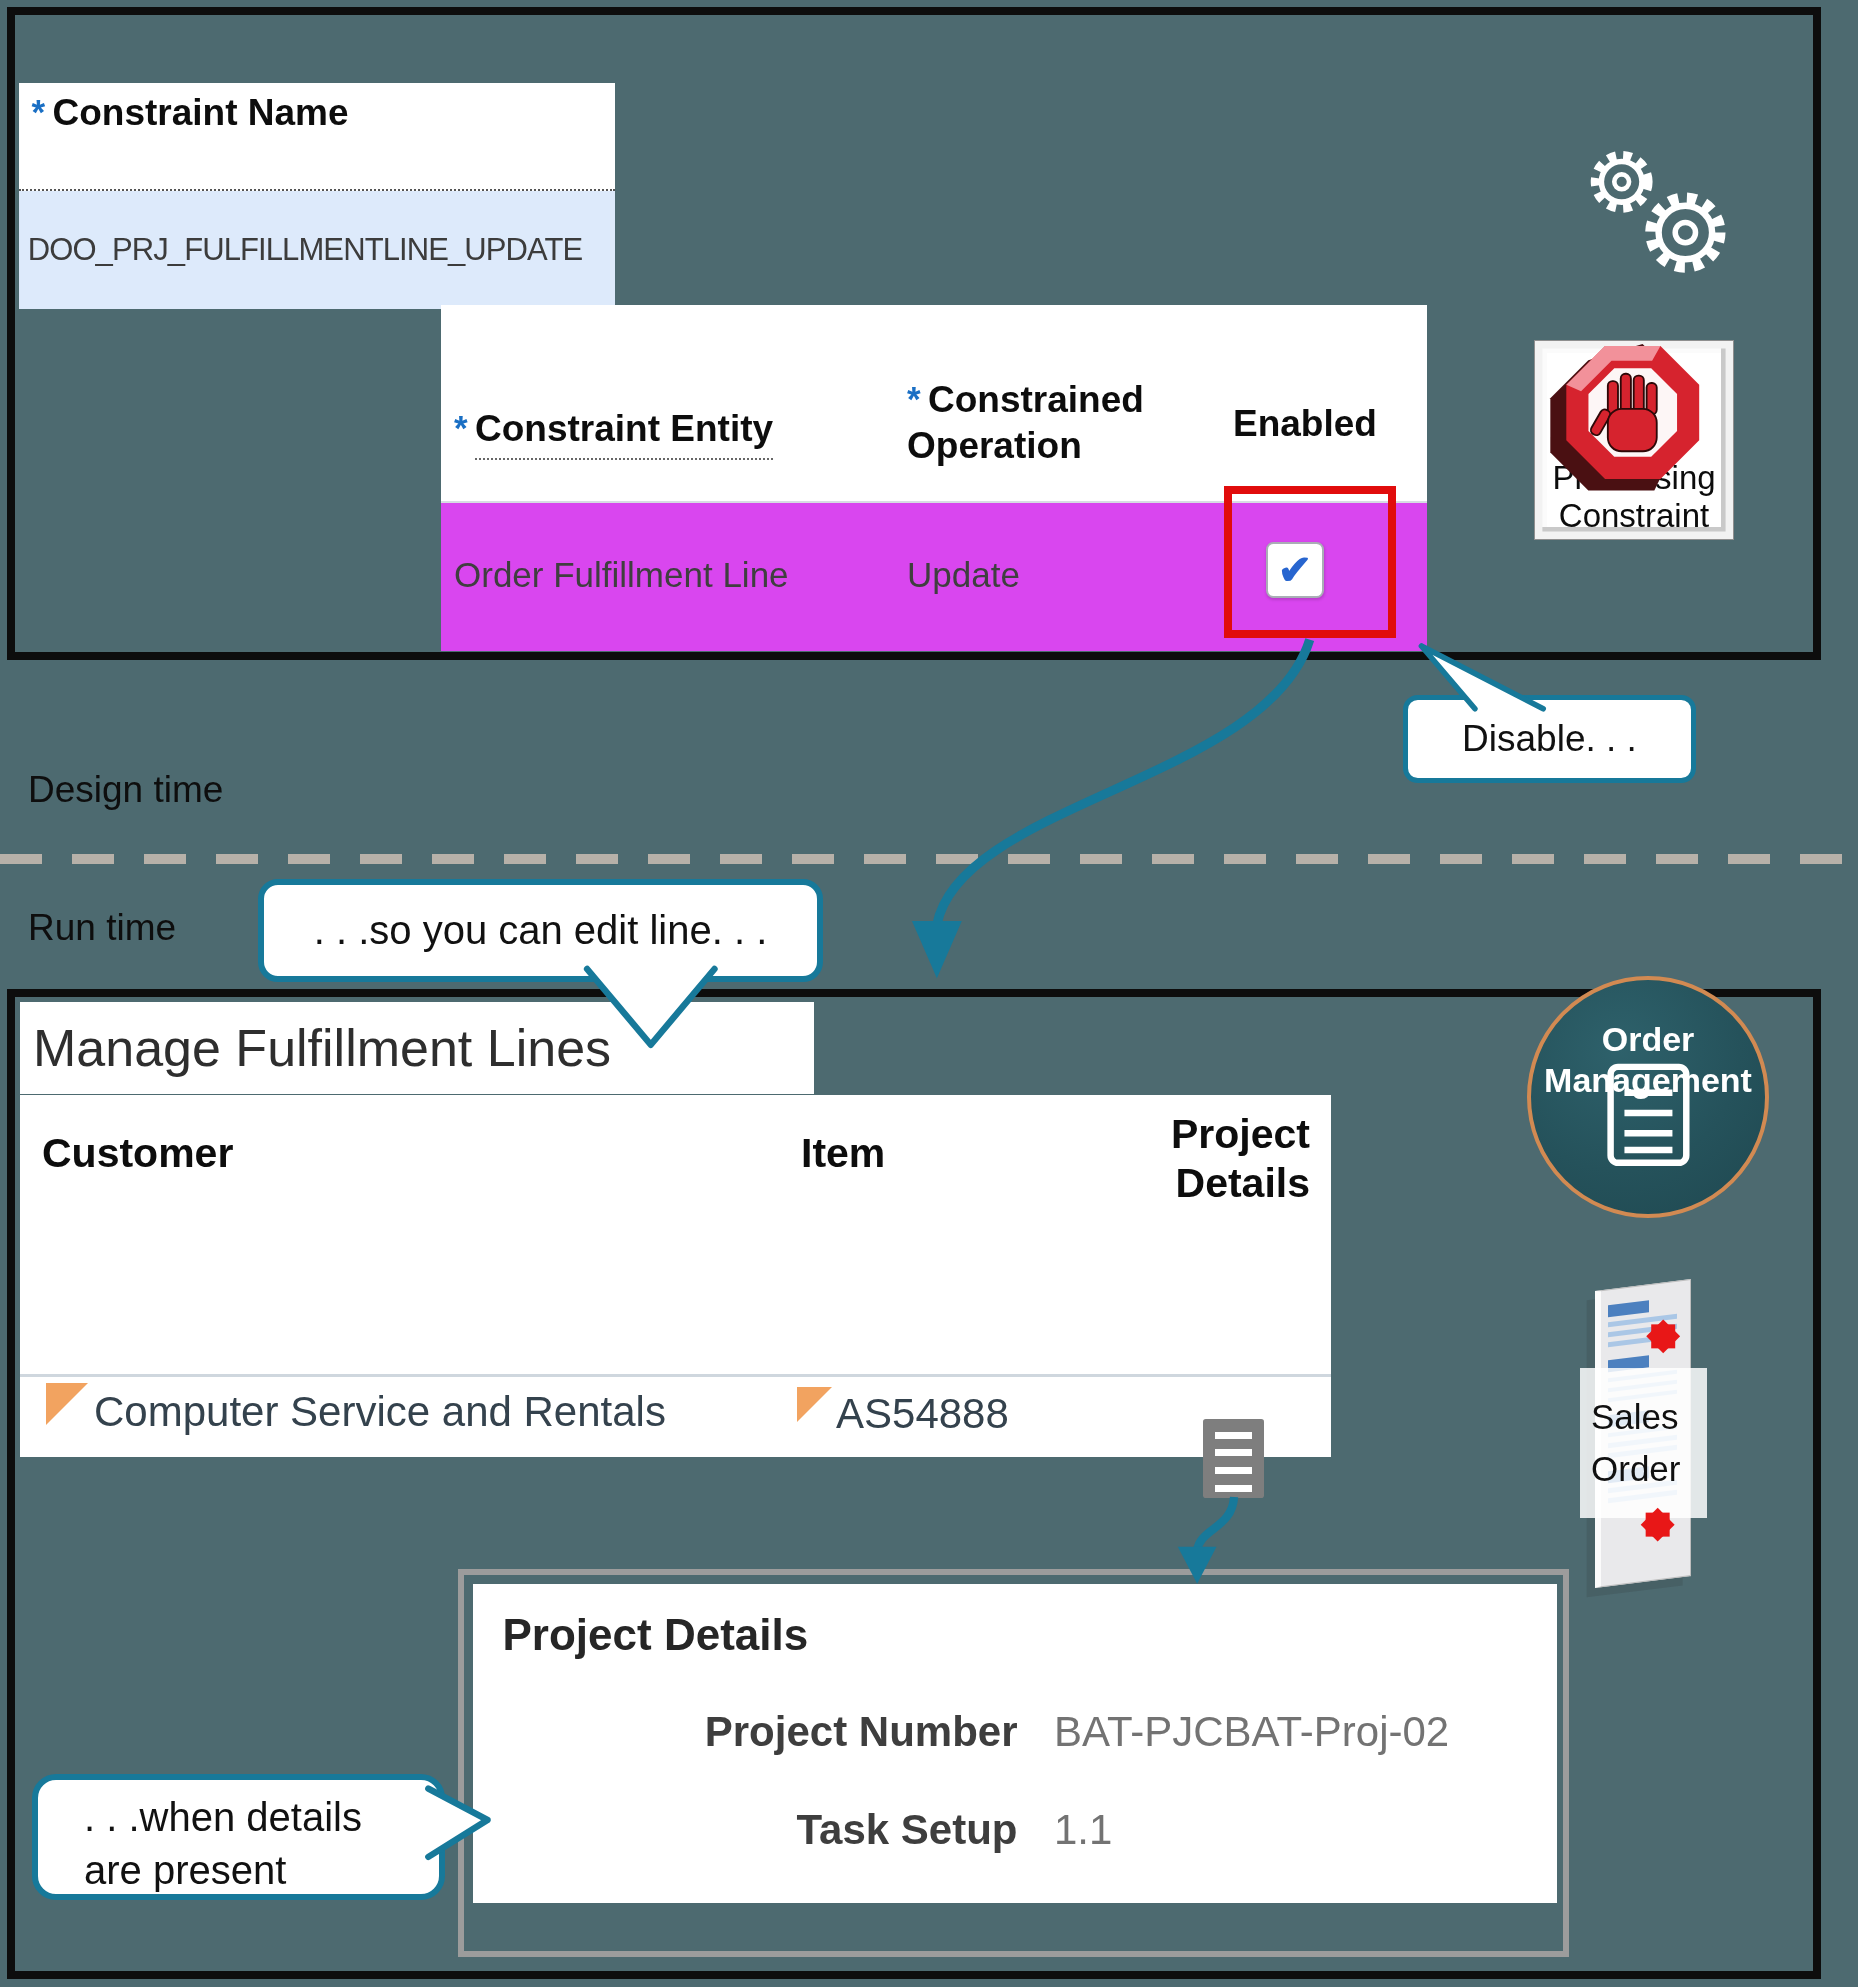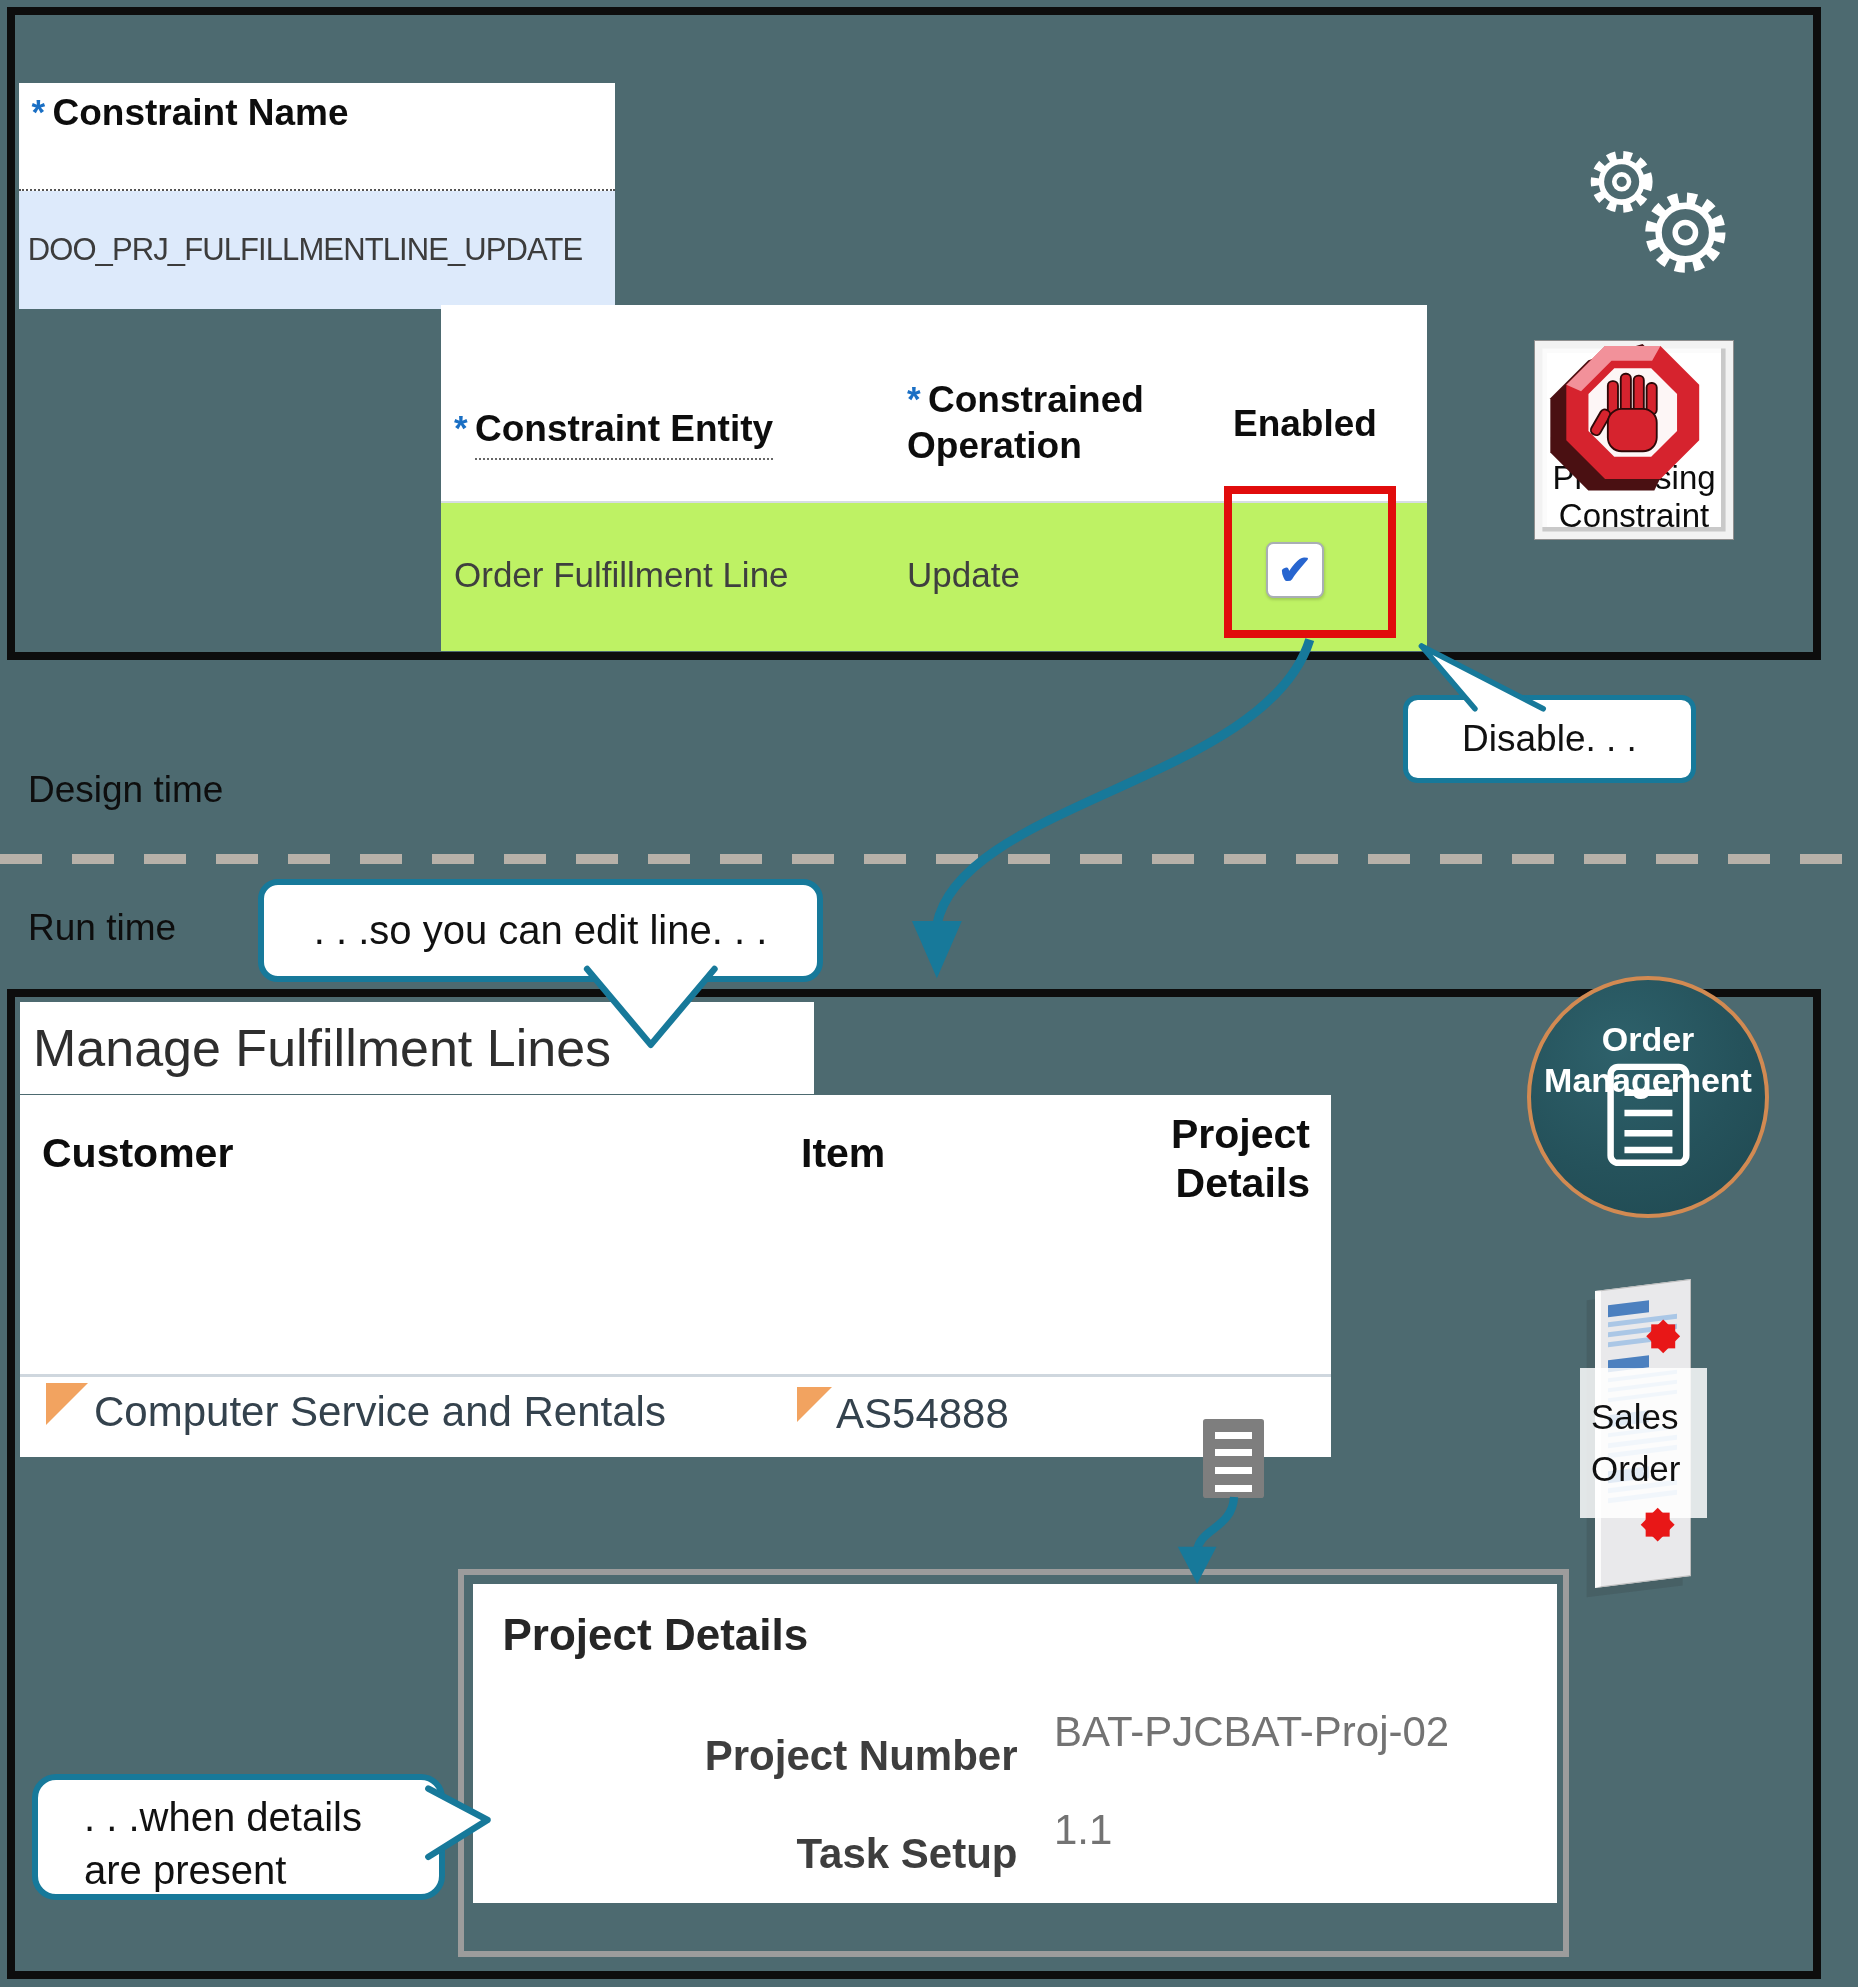--- a/index.html
+++ b/index.html
@@ -19,21 +19,21 @@
   #row-cname{left:18.5px;top:191px;width:596px;height:118px;background:#ddeafb;display:flex;align-items:center;padding-left:9.2px;box-sizing:border-box;}
   #row-cname .v{font-size:31px;color:#3c3c3c;letter-spacing:-0.9px;white-space:nowrap;}
 
   #panelB{left:441px;top:305px;width:986px;height:346px;background:#fff;}
   #panelB .cell{position:absolute;}
   #hdr-entity{left:13px;top:103px;}
   #hdr-entity .lbl{border-bottom:2.8px dotted #666;padding-bottom:9.2px;}
   #hdr-operation{left:466px;top:72px;width:240px;line-height:1.25;}
   #hdr-enabled{left:792px;top:98px;}
   #panelB-sep{position:absolute;left:0;top:196px;width:100%;height:2.8px;background:#d7dde3;}
-  #panelB-row{position:absolute;left:0;top:198px;width:100%;height:148px;background:#bef264;}
+  #panelB-row{position:absolute;left:0;top:198px;width:100%;height:148px;background:#d946ef;}
   .rowtxt{font-size:35px;color:#3f3f3f;white-space:nowrap;}
   #cell-entity{left:13px;top:52px;}
   #cell-operation{left:466px;top:52px;}
   #enabled-checkbox{position:absolute;left:825px;top:39px;width:54px;height:52px;background:#fff;border:2.8px solid #a9aeb5;border-radius:7.4px;display:flex;align-items:center;justify-content:center;box-shadow:0.9px 1.8px 2.8px rgba(0,0,0,.15);}
   #enabled-checkbox .chk{font-size:41px;font-weight:bold;color:#2765cf;line-height:1;}
   #red-highlight{left:1224px;top:486px;width:172px;height:152px;border:8.3px solid #e10c0c;box-sizing:border-box;}
 
   
   .badge-circle{position:absolute;width:242px;height:242px;border-radius:50%;
      background:radial-gradient(circle at 38% 30%, #2e616b 0%, #25525b 55%, #1f4850 100%);
@@ -81,21 +81,21 @@
   #sales-doc{left:1595px;top:1285px;width:96px;height:297px;background:#e9e9eb;border:0.9px solid #bdbdbd;border-left:6.5px solid #fbfbfb;transform:skewY(-7deg);box-shadow:-8.3px 8.3px 0 rgba(40,40,40,.15);box-sizing:border-box;padding:14.8px 7.4px 0 7.4px;}
   .dg{margin-bottom:13px;}
   .dg .b{height:12px;width:55%;background:#4c80bf;margin-bottom:5.5px;}
   .dg .l{height:4.6px;width:92%;background:#aac7e6;margin-bottom:5.5px;}
   #sales-label{left:1580px;top:1368px;width:127px;height:150px;background:rgba(255,255,255,.84);display:flex;flex-direction:column;justify-content:center;padding-left:11px;box-sizing:border-box;font-size:35px;line-height:1.5;color:#101010;}
 
   
   #pd-frame{left:458px;top:1569px;width:1111px;height:388px;border:6.5px solid #9c9c9c;box-sizing:border-box;}
   #pd-panel{left:473px;top:1584px;width:1084px;height:319px;background:#fff;}
   #pd-title{position:absolute;left:29.5px;top:26px;font-weight:bold;font-size:44px;color:#262626;}
-  .pd-label{position:absolute;left:18.5px;width:526px;text-align:right;font-weight:bold;font-size:42px;color:#3e3e3e;margin-top:24px;}
+  .pd-label{position:absolute;left:18.5px;width:526px;text-align:right;font-weight:bold;font-size:42px;color:#3e3e3e;}
   .pd-value{position:absolute;left:581px;font-size:42px;color:#737373;}
   #pd-l1,#pd-v1{top:124px;} #pd-l2,#pd-v2{top:222px;}
 
   #overlay{position:absolute;left:0;top:0;width:1859px;height:1987px;pointer-events:none;}
 </style>
 </head>
 <body>
 
 <div class="canvas">
 

